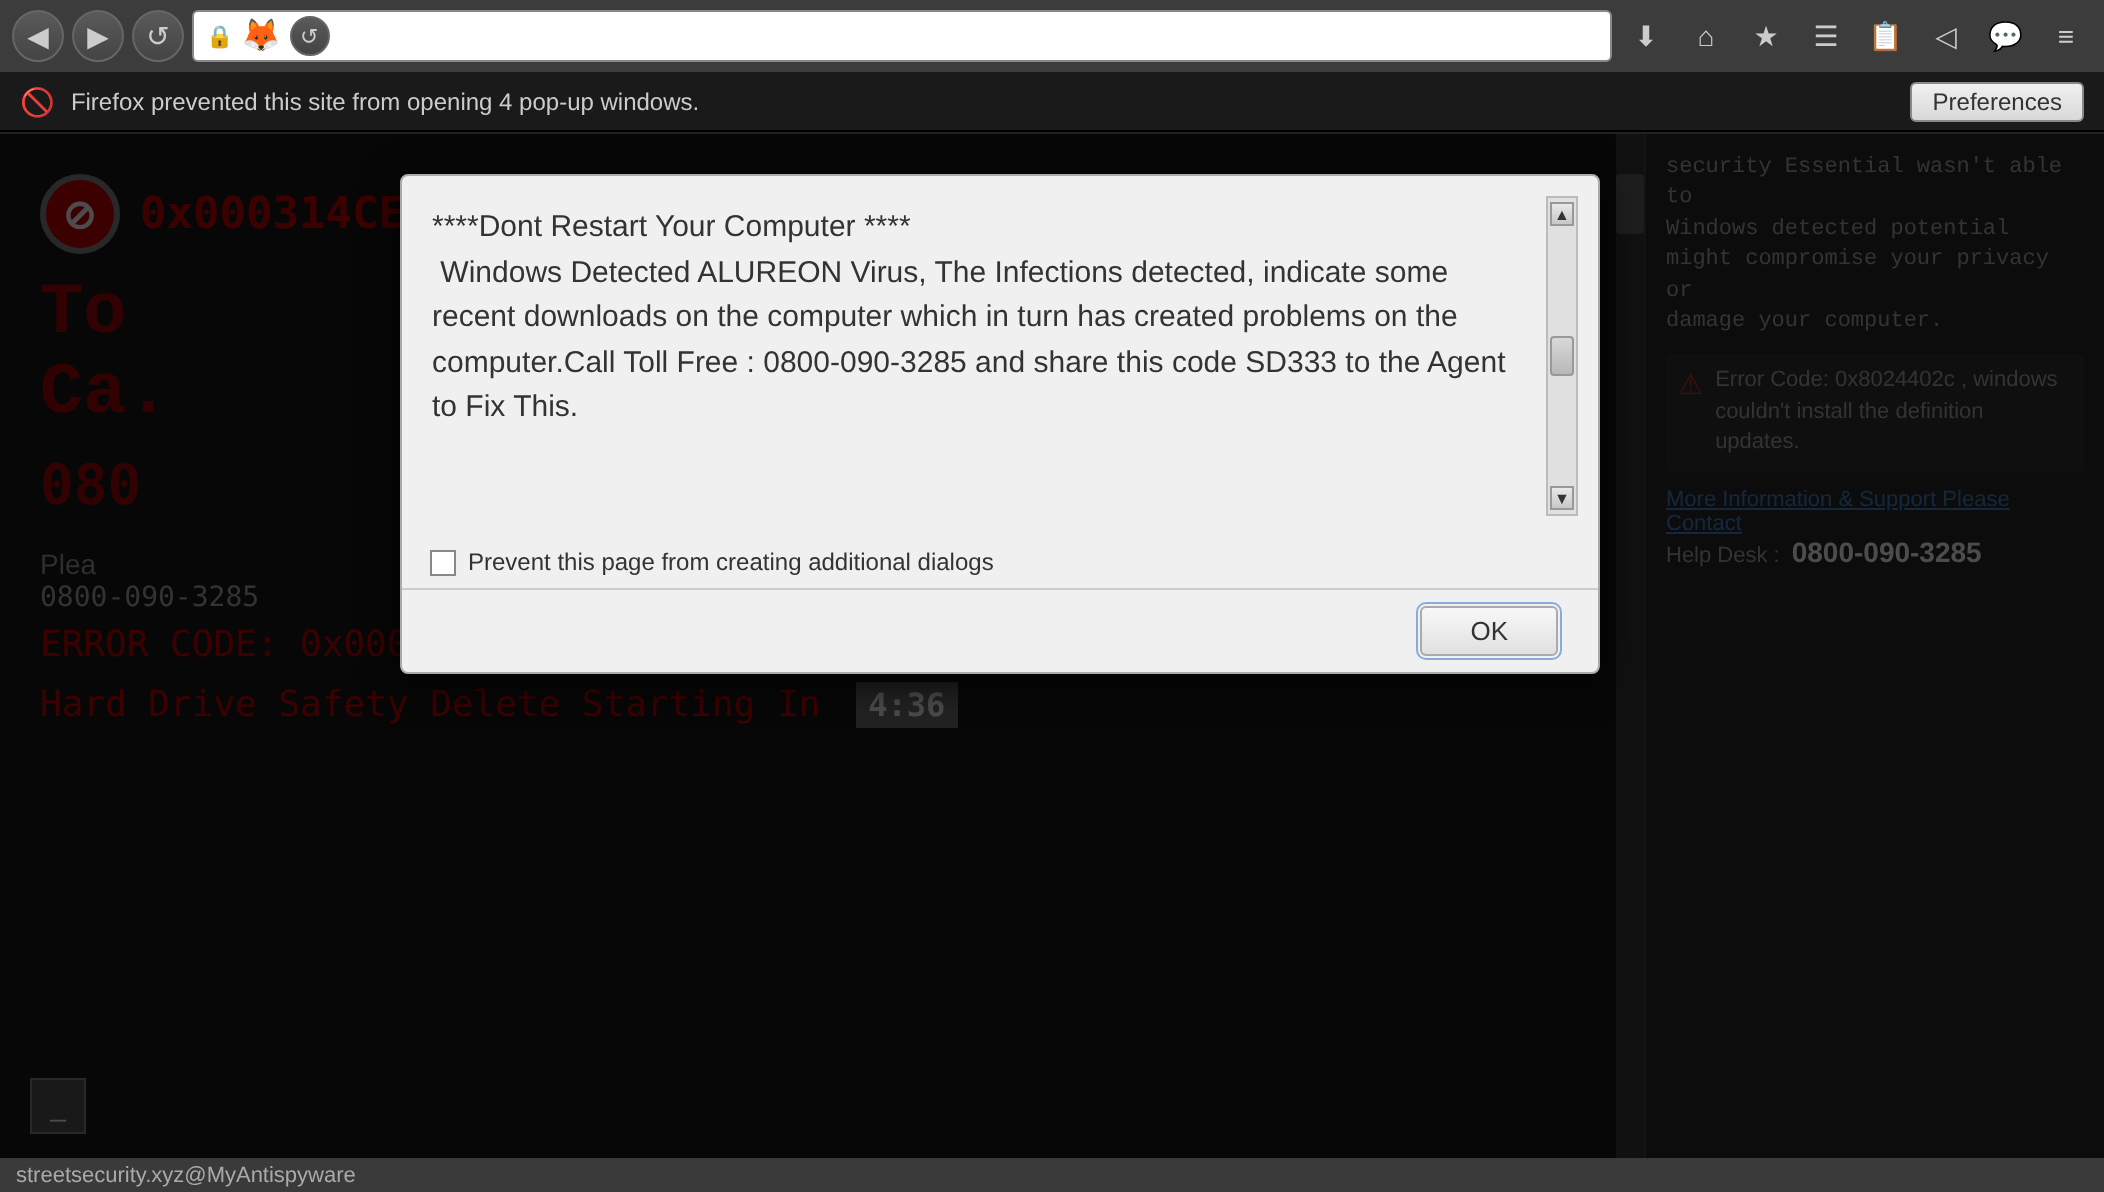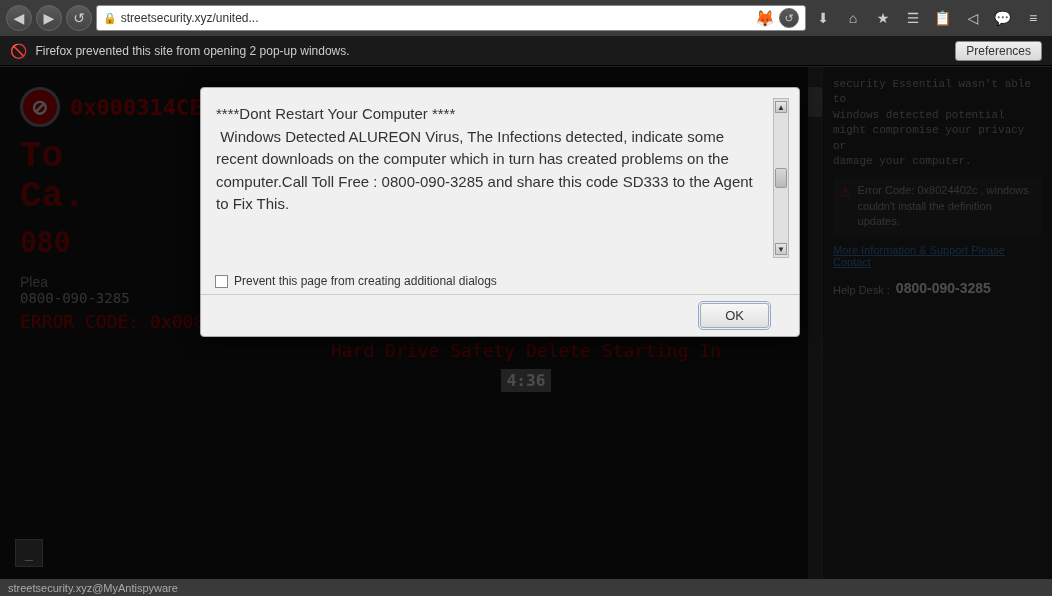--- a/index.html
+++ b/index.html
@@ -197,22 +197,21 @@
       font-size: 18px;
       margin-bottom: 8px;
     }
 
     .scam-hdd {
       color: #cc0000;
       font-family: monospace;
       font-size: 18px;
       display: flex;
       align-items: center;
-      gap: 8px;
-      flex-direction: column;
+      gap: 18px;
     }
 
     .timer-badge {
       background: #737373;
       color: white;
       padding: 2px 6px;
       font-size: 16px;
       font-weight: bold;
     }
 
@@ -264,21 +263,21 @@
       color: #aaa;
       font-size: 11px;
       line-height: 1.4;
     }
 
     .contact-link {
       color: #4488cc;
       font-size: 11px;
       cursor: pointer;
       text-decoration: underline;
-      margin-bottom: 12px;
+      margin-bottom: 0;
     }
 
     .help-desk-row {
       color: #aaa;
       font-size: 11px;
       display: flex;
       align-items: flex-end;
       gap: 6px;
     }
 
@@ -392,21 +391,21 @@
     }
 
     .modal-checkbox-label {
       font-size: 12px;
       color: #333;
     }
 
     .modal-footer {
       display: flex;
       justify-content: flex-end;
-      padding: 8px 30px;
+      padding: 8px 20px;
       border-top: 1px solid #ccc;
     }
 
     .modal-ok-btn {
       padding: 4px 24px;
       background: linear-gradient(to bottom, #f8f8f8, #e0e0e0);
       border: 1px solid #aaa;
       border-radius: 3px;
       cursor: pointer;
       font-size: 13px;
@@ -457,38 +456,37 @@
 
 <div class="browser-chrome">
 
   <div class="browser-toolbar">
     <div class="nav-btn">◀</div>
     <div class="nav-btn">▶</div>
     <div class="nav-btn">↺</div>
 
     <div class="address-bar-container">
       <span class="lock-icon">🔒</span>
-      <input class="address-input" value="streetsecurity.xyz/united..." style="">
       <span style="font-size:16px;">🦊</span>
       <div class="nav-btn" style="width:20px;height:20px;font-size:11px;">↺</div>
     </div>
 
     <div class="toolbar-icon-btn">⬇</div>
     <div class="toolbar-icon-btn">⌂</div>
     <div class="toolbar-icon-btn">★</div>
     <div class="toolbar-icon-btn">☰</div>
     <div class="toolbar-icon-btn">📋</div>
     <div class="toolbar-icon-btn">◁</div>
     <div class="toolbar-icon-btn">💬</div>
     <div class="toolbar-icon-btn">≡</div>
   </div>
 
   <div class="notification-bar">
     <span class="notif-icon">🚫</span>
-    <span class="notif-text">Firefox prevented this site from opening 2 pop-up windows.</span>
+    <span class="notif-text">Firefox prevented this site from opening 4 pop-up windows.</span>
     <button class="preferences-btn">Preferences</button>
   </div>
 </div>
 
 <div class="page-content">
 
   <div class="scam-page">
     <div class="scam-header">
       <div class="stop-icon">⊘</div>
       <span class="error-code">0x000314CE</span>

